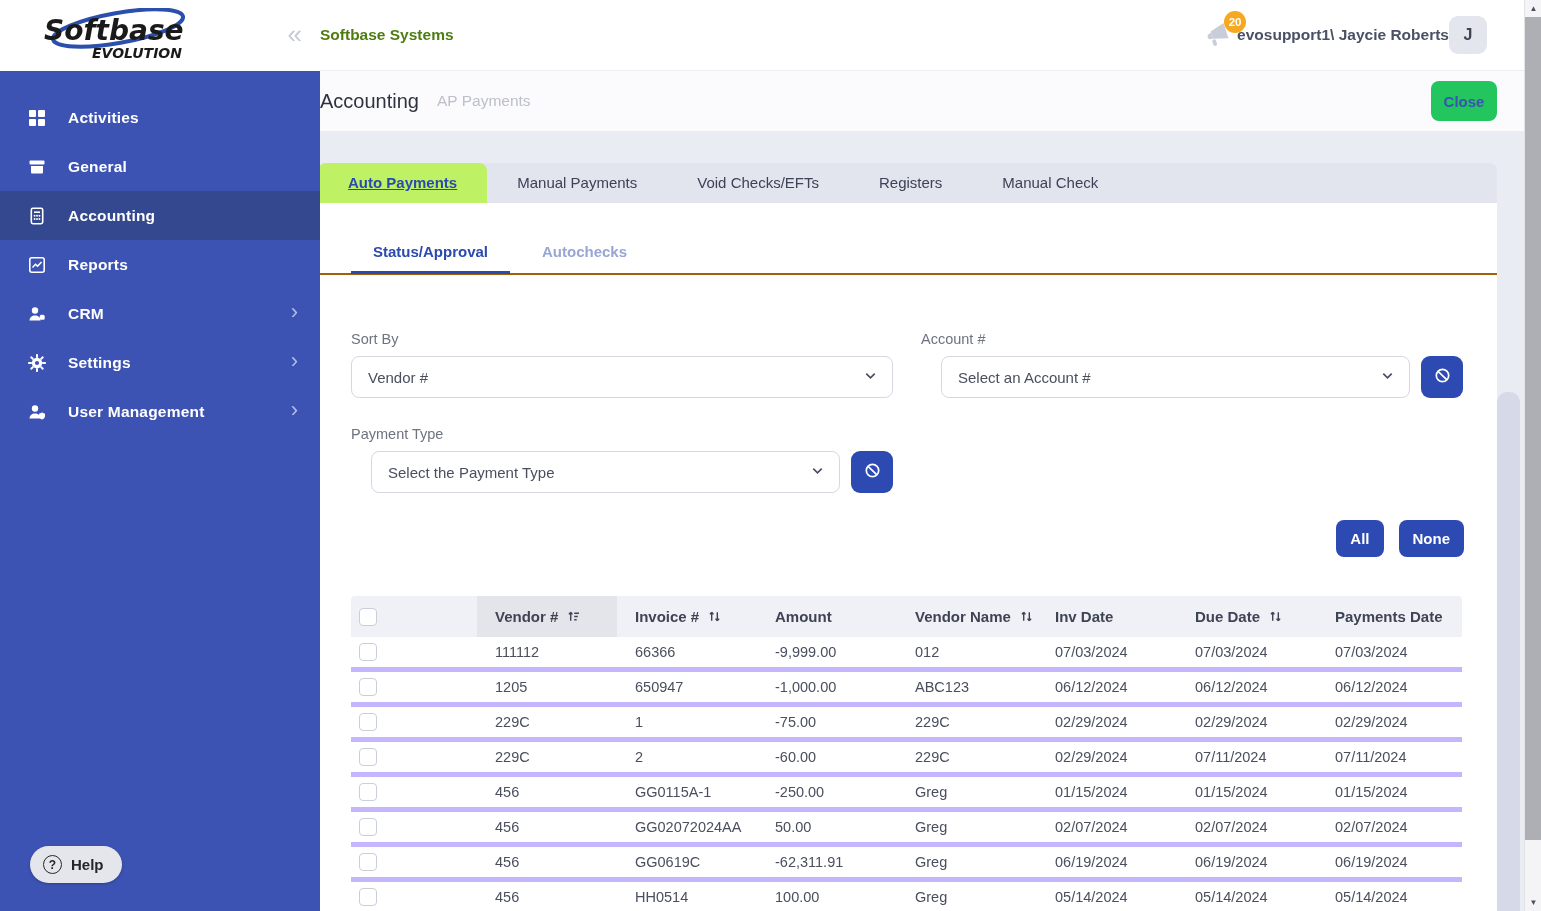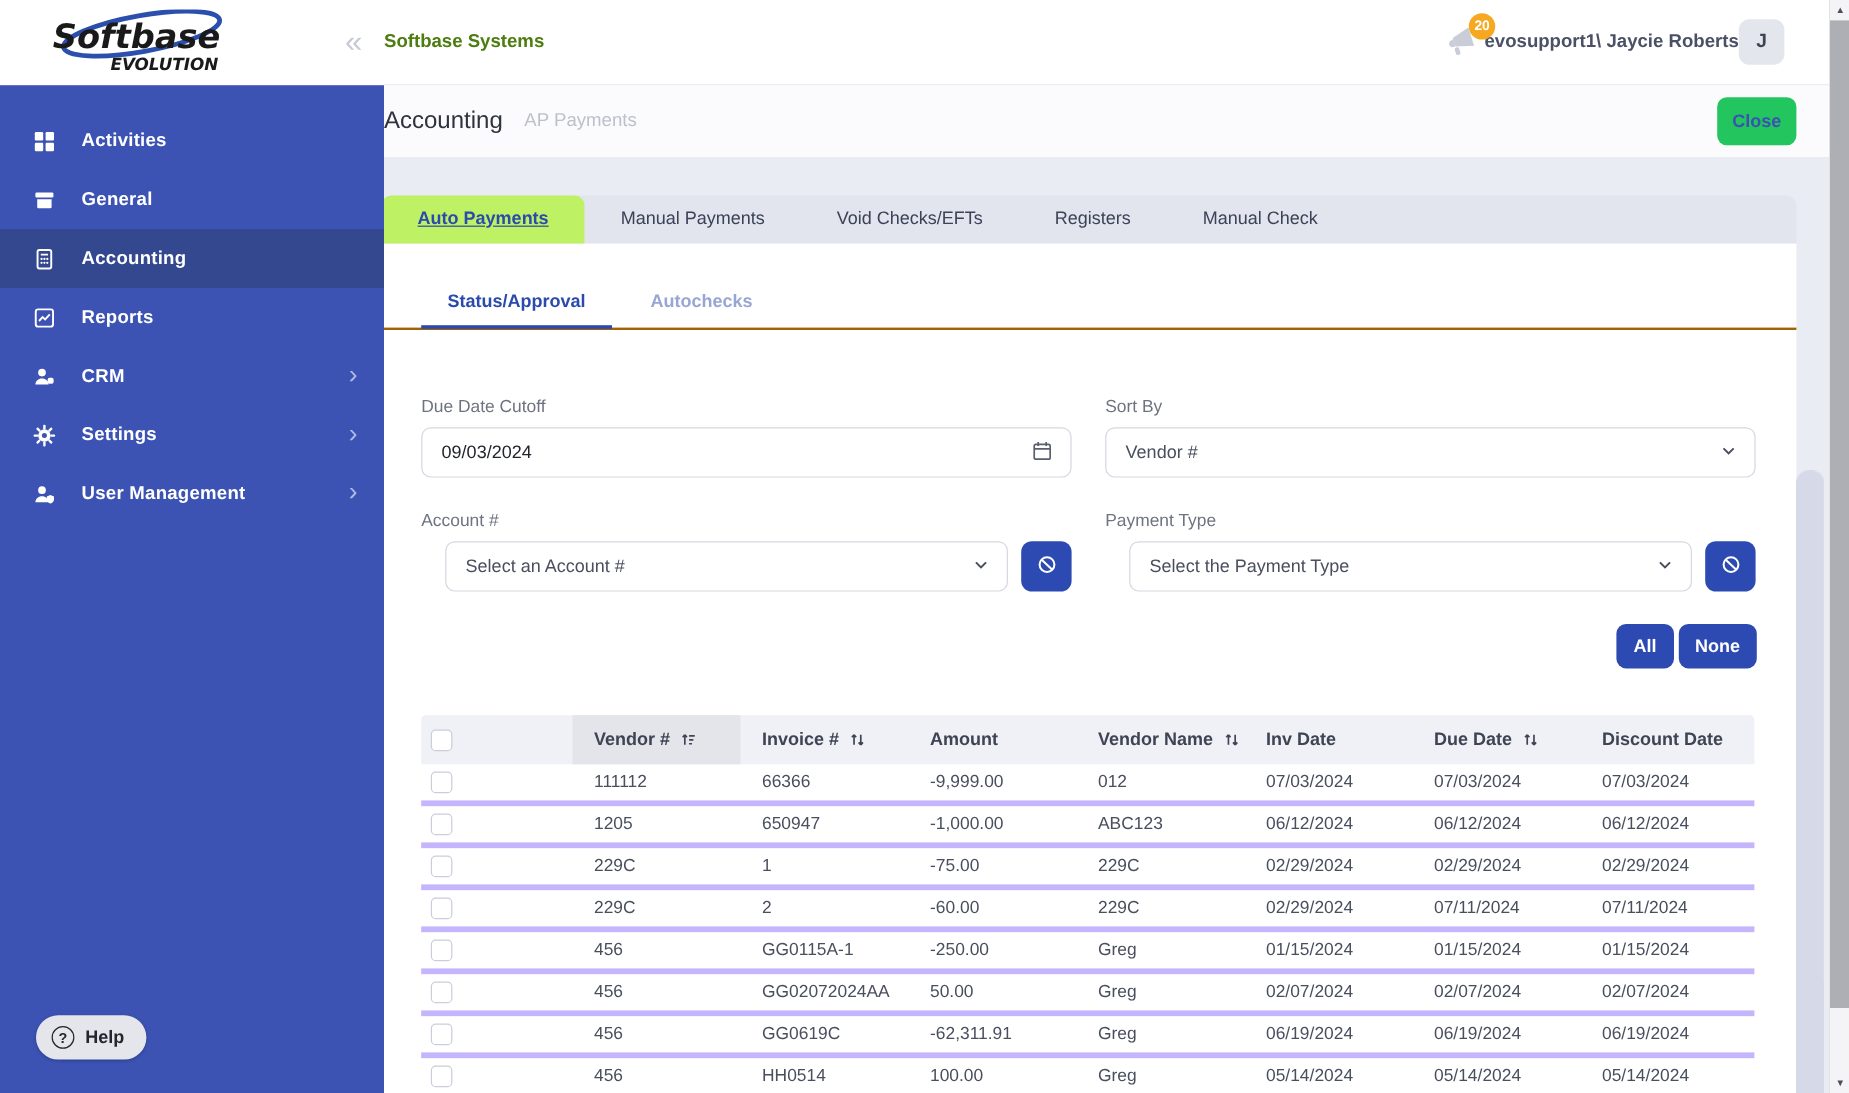--- a/index.html
+++ b/index.html
@@ -52,21 +52,21 @@
 
   .filters { padding:56px 33px 0 33px; display:grid; grid-template-columns:542px 542px; column-gap:28px; row-gap:28px; }
   .field-label { color:#6E7380; font-size:14.5px; margin-bottom:9px; }
   .field-row { display:flex; align-items:flex-end; gap:11px;margin-left:20px; }
   .field { height:42px; border:1px solid #D5D8E0; border-radius:8px; background:#fff; display:flex; align-items:center; padding:0 14px 0 16px; font-size:15px; color:#23262E; flex:1; cursor:pointer;}
   .field .grow { flex:1; }
   .field.select { color:#4A4F5E; }
   .field input { border:none; outline:none; flex:1; font-size:15px; color:#23262E; font-family:inherit; background:transparent;}
   .sq-btn { width:42px; height:42px; border-radius:9px; background:var(--c-primary); border:none; display:flex; align-items:center; justify-content:center; cursor:pointer; flex:0 0 42px;}
 
-  .bulk-actions { display:flex; justify-content:flex-end; gap:4px; padding:27px 33px 0 0; }
+  .bulk-actions { display:flex; justify-content:flex-end; gap:15px; padding:27px 33px 0 0; }
   .btn-primary { height:37px; background:var(--c-primary); border:none; border-radius:8px; color:#fff; font-size:15px; font-weight:600; font-family:inherit; cursor:pointer; padding:0 14px; min-width:45px;}
 
   .table { margin:39px 33px 0 33px; width:1111px; }
   .t-row { display:grid; grid-template-columns:44px 82px 140px 140px 140px 140px 140px 140px 1fr; align-items:center; }
   .t-head { background:#F0F1F6; height:41px; border-radius:4px 4px 0 0; }
   .t-head .t-cell { font-size:15px; font-weight:700; color:#3E4453; display:flex; align-items:center; gap:8px; height:100%; }
   .t-cell { padding-left:18px; }
   .t-cell.hl { background:#E4E5EA; }
   .t-body .t-row { height:35px; border-bottom:5px solid #c4b5fd; font-size:14.5px; color:#4A4F5E; background:#fff;}
   .cb { width:18px; height:18px; border:1.5px solid #C9CEDA; border-radius:4px; background:#fff; cursor:pointer; margin-left:8px;}
@@ -225,34 +225,20 @@
           <div class="tab">Registers</div>
           <div class="tab">Manual Check</div>
         </div>
       <div class="card-body">
         <div class="subtabs">
             <div class="subtab active">Status/Approval</div>
             <div class="subtab">Autochecks</div>
           </div>
 
         <div class="filters">
-          <div>
-            <div class="field-label">Due Date Cutoff</div>
-            <div class="field">
-              <input value="09/03/2024" style="">
-              <span class="ico">
-                <svg viewBox="0 0 20 20" width="19" height="19" fill="none" stroke="#5A5F6E" stroke-width="1.5">
-                    <rect x="3" y="4.5" width="14" height="13" rx="1.5"></rect>
-                    <line x1="6.5" y1="2.5" x2="6.5" y2="6"></line>
-                    <line x1="13.5" y1="2.5" x2="13.5" y2="6"></line>
-                    <line x1="3" y1="8.5" x2="17" y2="8.5"></line>
-                  </svg>
-              </span>
-            </div>
-          </div>
           <div>
             <div class="field-label">Sort By</div>
             <div class="field select">
               <span class="grow">Vendor #</span>
               <span class="ico">
                 <svg viewBox="0 0 16 16" width="15" height="15" fill="none" stroke="#4A4F5E" stroke-width="1.8">
                     <polyline points="3.5,6 8,10.5 12.5,6"></polyline>
                   </svg>
               </span>
             </div>
@@ -344,21 +330,21 @@
               <div class="t-cell">
                 <span>Due Date</span>
                 <span class="sort-ic">
                   <svg viewBox="0 0 16 16" width="15" height="15" fill="none" stroke="currentColor" stroke-width="1.5">
                     <path d="M5 12.5V3.5M5 3.5L3.1 5.7M5 3.5l1.9 2.2"></path>
                     <path d="M11 3.5v9M11 12.5l-1.9-2.2M11 12.5l1.9-2.2"></path>
                   </svg>
                 </span>
               </div>
               <div class="t-cell">
-                <span>Discount Date</span>
+                <span>Payments Date</span>
               </div>
             </div>
           <div class="t-body">
               <div class="t-row">
                 <div style="padding-left: 0px;">
                   <div class="cb"></div>
                 </div>
                 <div></div>
                 <div class="t-cell">111112</div>
                 <div class="t-cell">66366</div>

